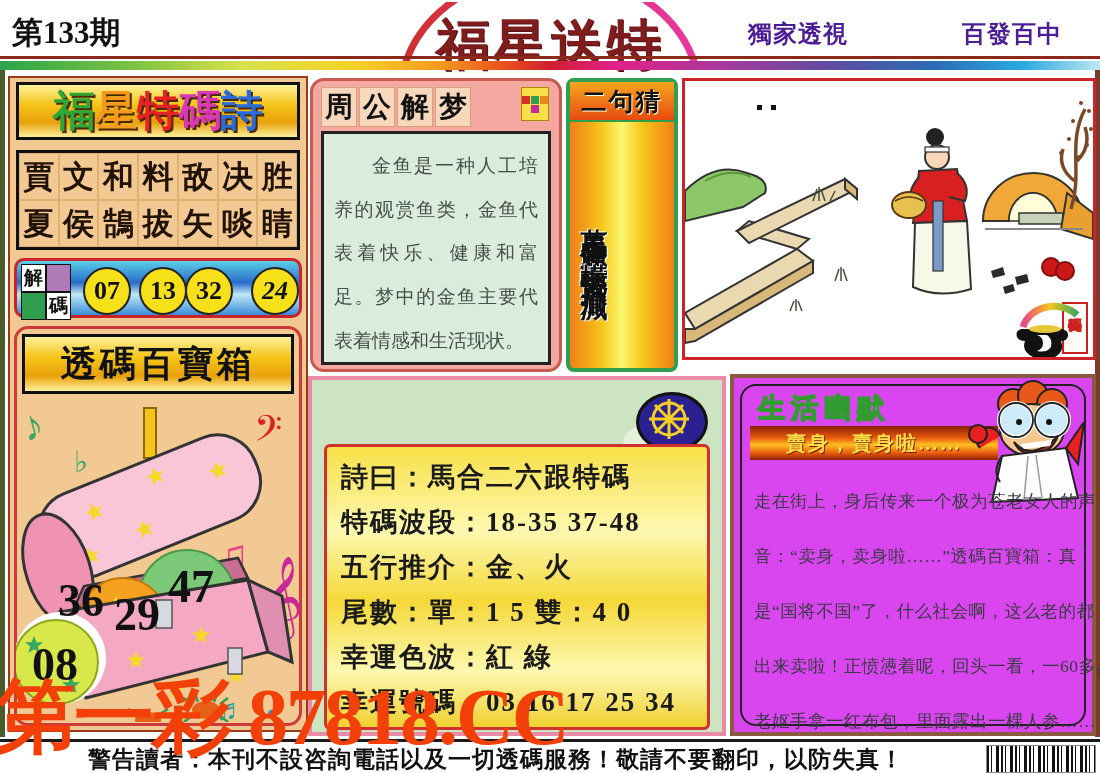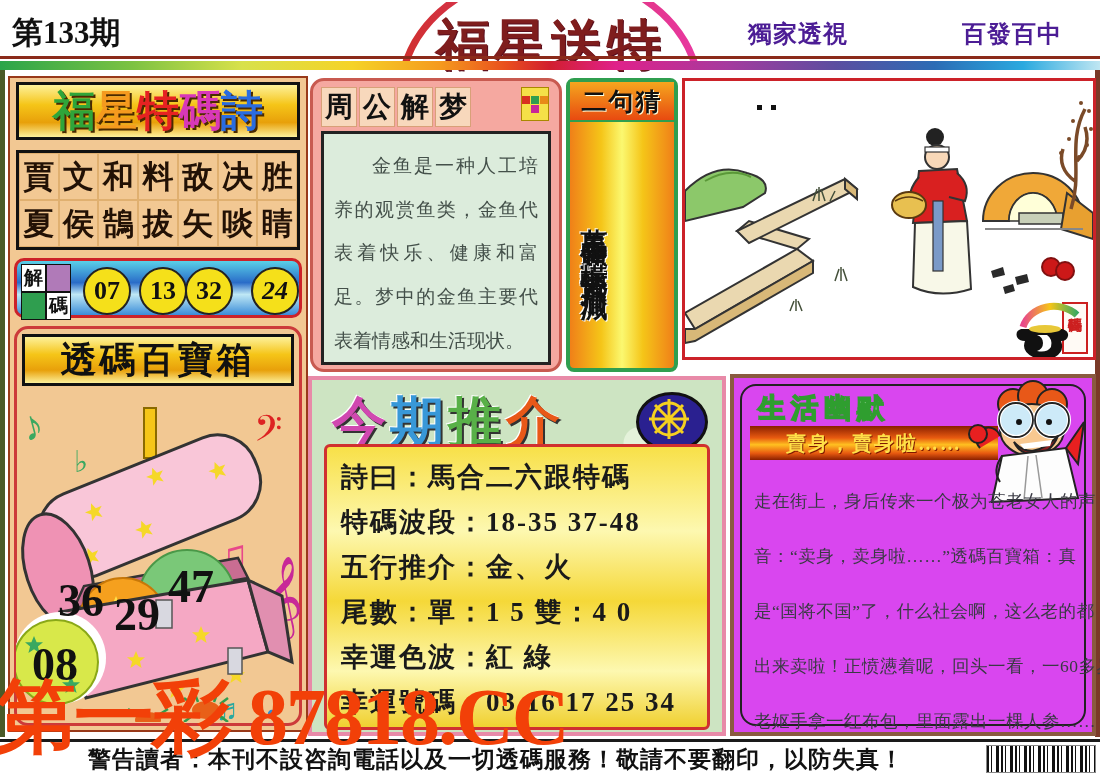--- a/index.html
+++ b/index.html
@@ -48,21 +48,21 @@
      display:grid;grid-template-columns:1fr 1fr;grid-template-rows:1fr 1fr;}
   .decode-label div{border:1px solid #111;font-size:19px;font-weight:bold;
      display:flex;align-items:center;justify-content:center;color:#111;}
   .dl-tl{background:#fff;} .dl-tr{background:#b07ab8;}
   .dl-bl{background:#2f9e4f;} .dl-br{background:#fff;}
   .lotto-ball{position:absolute;top:6px;width:44px;height:44px;border-radius:50%;
      background:#f5e01a;border:2px solid #222;display:flex;align-items:center;
      justify-content:center;font-size:26px;font-weight:bold;color:#111;}
   .treasure-box{left:14px;top:326px;width:288px;height:400px;border:3px solid #cc3a3a;
      border-radius:14px;box-sizing:border-box;background:#f2c893;}
-  .title2{left:22px;top:334px;width:272px;height:52px;font-family:Liberation Mono, monospace;}
+  .title2{left:22px;top:334px;width:272px;height:60px;font-family:Liberation Mono, monospace;}
   .title2 span{font-size:36px;font-weight:900;color:#111;letter-spacing:3px;}
 
   
   .dream-box{left:310px;top:78px;width:252px;height:294px;background:#f5a8a0;
      border:3px solid #c85a50;border-radius:14px;box-sizing:border-box;}
   .dream-title{position:absolute;left:8px;top:6px;display:flex;gap:2px;}
   .dream-title span{width:34px;height:38px;background:#f8d8bc;border:1px solid #d8a078;
      font-size:28px;font-weight:bold;color:#111;display:flex;align-items:center;
      justify-content:center;}
   .seal{position:absolute;right:10px;top:6px;width:26px;height:32px;background:#f5e048;
@@ -377,23 +377,20 @@
     <g>
       <path d="M338,246 A32,28 0 0 1 392,234" fill="none" stroke="url(#rb)" stroke-width="7"></path>
       <path d="M336,248 q-6,2 -4,8 q2,4 8,4 q-4,10 8,16 q12,5 22,0 q10,-6 6,-16 q6,0 7,-5 q1,-5 -6,-7 Z" fill="#111"></path>
       <ellipse cx="360" cy="248" rx="16" ry="4" fill="#e8c838"></ellipse>
       <path d="M352,254 q6,2 6,8 q0,6 -6,8 q10,2 14,-4 q2,-8 -4,-12 Z" fill="#fff"></path>
     </g>
   </svg>
 </div>
 
 <div class="abs rec-box">
-  <div class="rec-title">
-    <span class="r0">今</span><span class="r1">期</span><span class="r2">推</span><span class="r3">介</span>
-  </div>
   <div class="wheel">
     <svg width="60" height="48" viewBox="0 0 60 48">
       <circle cx="30" cy="24" r="16" fill="none" stroke="#f5d020" stroke-width="3"></circle>
       <path d="M30,4 V44 M10,24 H50 M16,10 L44,38 M44,10 L16,38" stroke="#f5d020" stroke-width="3"></path>
     </svg>
   </div>
   <div class="rec-inner">
     <div class="rec-line">詩曰：馬合二六跟特碼</div>
     <div class="rec-line">特碼波段：18-35 37-48</div>
     <div class="rec-line">五行推介：金、火</div>

